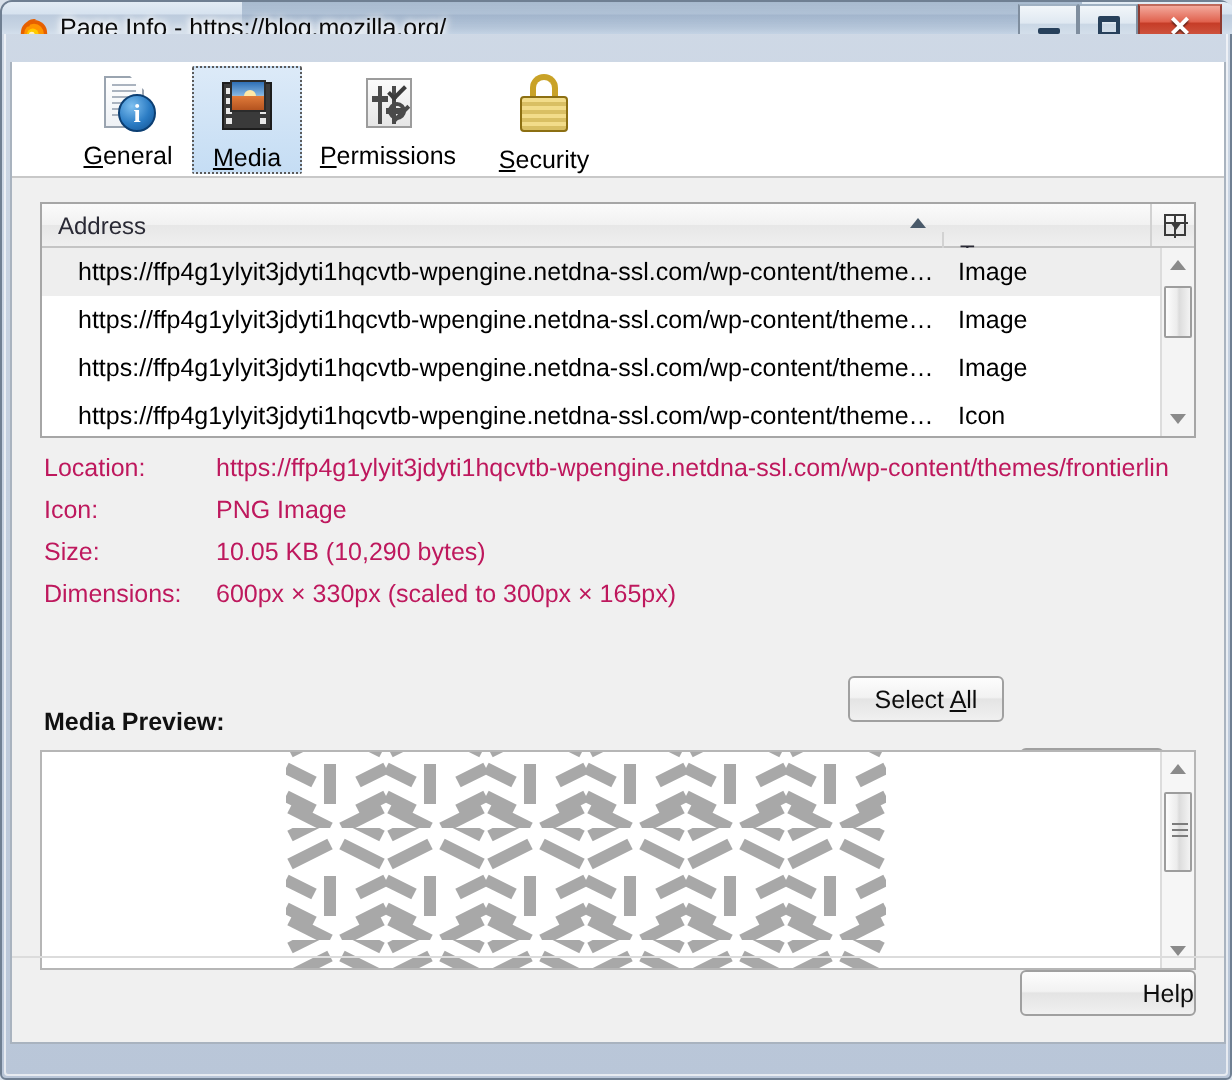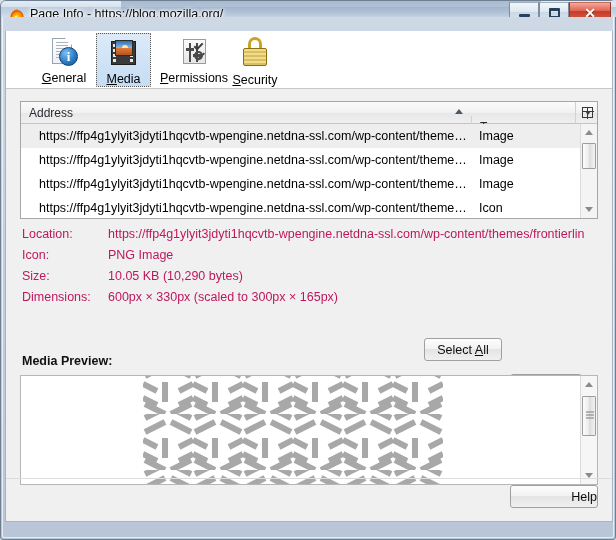--- a/index.html
+++ b/index.html
@@ -476,21 +476,21 @@
             <i class="slider" style="left:2px; top:8px; width:8px; height:3px;"></i>
             <i class="slider" style="left:12px; top:3px; width:2px; height:19px;"></i>
             <i class="slider" style="left:9px; top:14px; width:8px; height:3px;"></i>
             <span class="check"></span>
             <span class="ban"></span>
           </span>
         </span>
         <span class="tlabel"><u>P</u>ermissions</span>
       </div>
 
-      <div class="tab" id="tab-security" style="left:214px; width:70px;gap:29px;">
+      <div class="tab" id="tab-security" style="left:231px; width:70px;gap:29px;">
         <span class="ticon">
           <span class="ico-lock-shackle"></span>
           <span class="ico-lock-body"></span>
         </span>
         <span class="tlabel"><u>S</u>ecurity</span>
       </div>
     </div>
 
     <div id="listbox">
       <div id="list-header">

